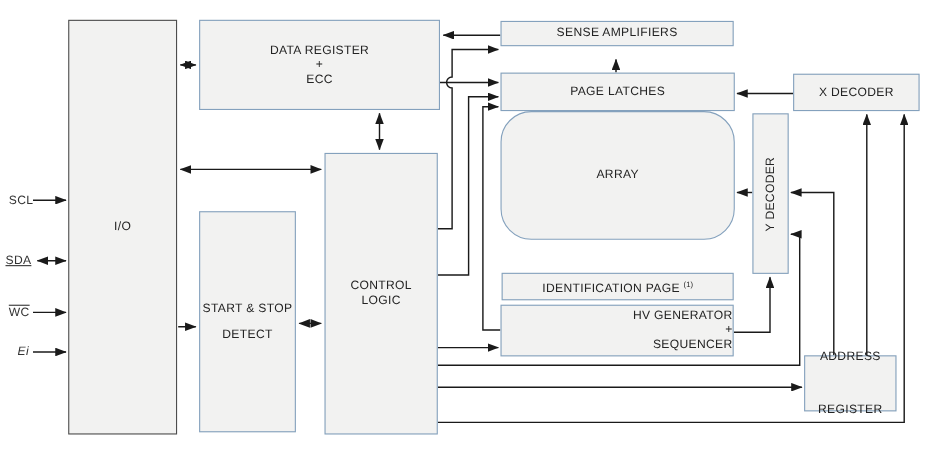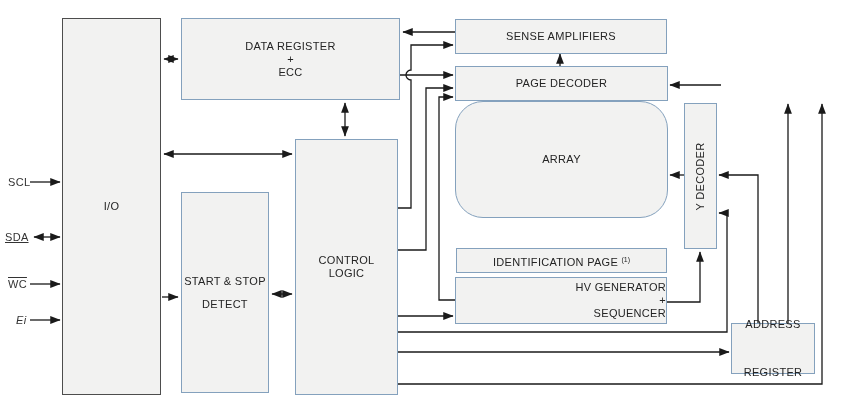--- a/index.html
+++ b/index.html
@@ -88,45 +88,48 @@
   <div class="box" style="left:181px;top:192px;width:88px;height:201px;text-align:right;">
     <span class="gap">START &amp; STOP</span>
     <span class="gap">DETECT</span>
   </div>
 
   <div class="box" style="left:295px;top:139px;width:103px;height:256px;">
     <span>CONTROL</span>
     <span>LOGIC</span>
   </div>
 
-  <div class="box" style="left:455px;top:19px;width:212px;height:35px;">
+  <div class="box" style="left:455px;top:19px;width:212px;height:23px;">
     <span>SENSE AMPLIFIERS</span>
   </div>
 
   <div class="box" style="left:455px;top:66px;width:213px;height:35px;">
-    <span>PAGE DECODER</span>
+    <span>PAGE LATCHES</span>
   </div>
 
   <div class="box" style="left:455px;top:101px;width:213px;height:117px;border-radius:28px;">
     <span>ARRAY</span>
   </div>
 
   <div class="box" style="left:456px;top:248px;width:211px;height:25px;">
     <span><span>IDENTIFICATION PAGE</span> <sup>(1)</sup></span>
   </div>
 
   <div class="box" style="left:455px;top:277px;width:212px;height:47px;align-items:flex-end;">
     <span>HV GENERATOR</span>
     <span>+</span>
     <span>SEQUENCER</span>
   </div>
 
   <div class="box" style="left:684px;top:103px;width:33px;height:146px;">
     <span class="rot">Y DECODER</span>
   </div>
 
+  <div class="box" style="left:721px;top:67px;width:115px;height:34px;">
+    <span>X DECODER</span>
+  </div>
 
   <div class="box" style="left:731px;top:323px;width:84px;height:51px;gap:35px;">
     <span>ADDRESS</span>
     <span>REGISTER</span>
   </div>
 
 </div>
 
 </body></html>

